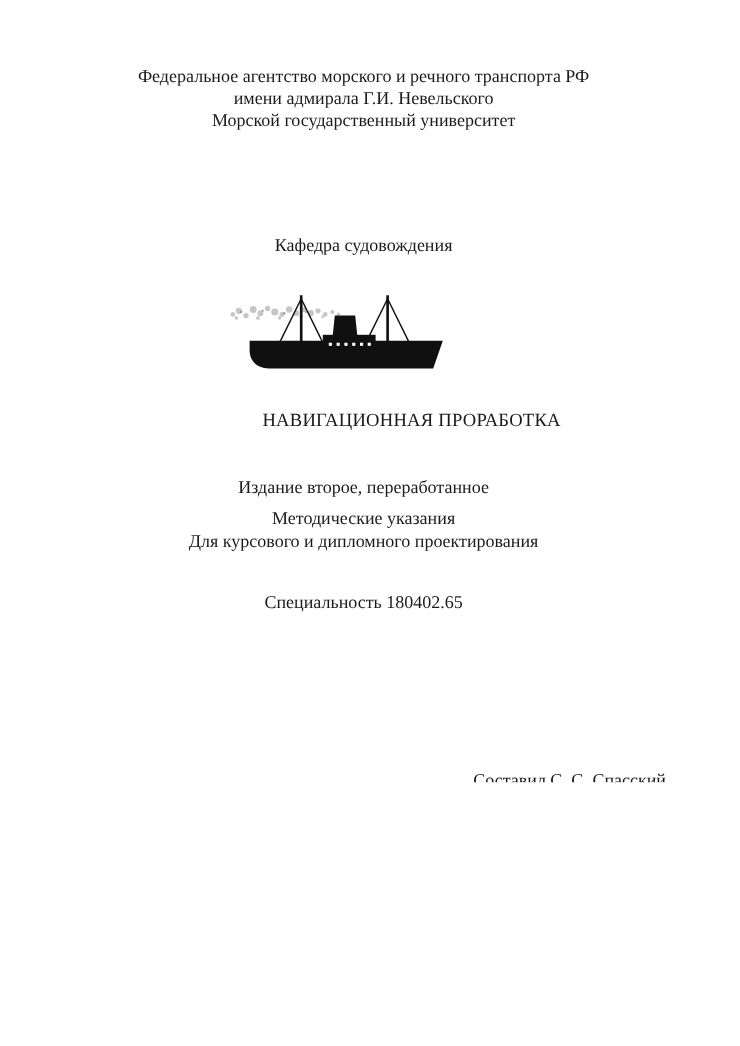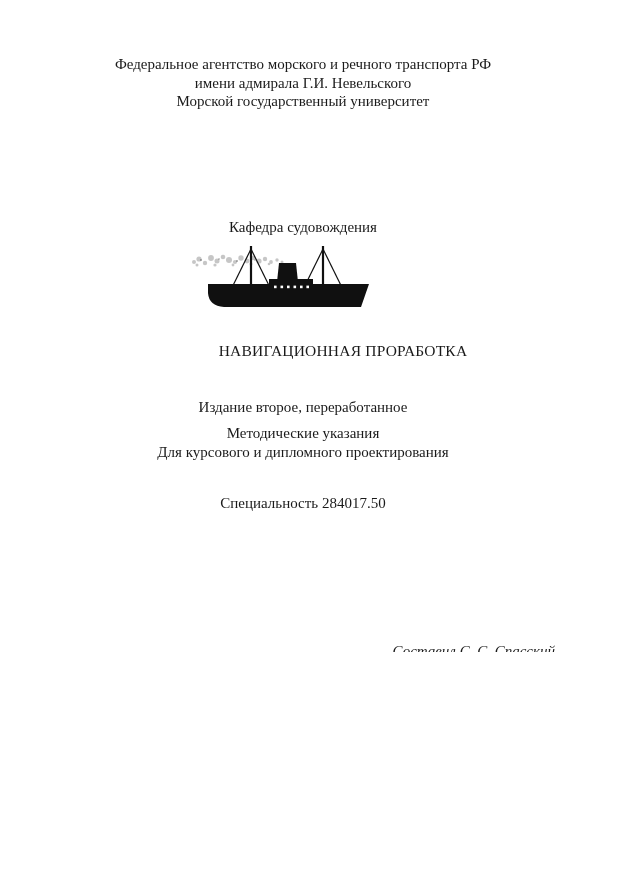--- a/index.html
+++ b/index.html
@@ -10,28 +10,28 @@
     overflow:hidden;
     font-family:"Liberation Serif", serif;
     color:#1a1a1a;
   }
   .centered{
     position:absolute;left:0;width:606px;
     text-align:center;
     font-size:15px;line-height:18.5px;
   }
   .inst-header{top:55px;}
-  .department{top:196px;margin-top:22px;}
+  .department{top:196px;}
   .doc-title{top:342px;font-size:15.5px;letter-spacing:.2px;margin-left:40px;}
   .edition{top:398px;}
   .doc-type{top:424px;}
   .specialty{top:494px;}
   .author{
     position:absolute;top:643px;right:62px;
-    font-size:15px;text-align:right;font-style:italic;
+    font-size:15px;text-align:right;
   }
   .city-year{top:760px;}
   .ship-wrap{position:absolute;left:186px;top:237px;width:212px;height:82px;}
   
   .sun-wrap{position:absolute;left:-2px;top:784px;width:94px;height:88px;}
   .wm-text{
     position:absolute;left:86px;top:794px;height:80px;
     font-family:"DejaVu Serif", serif;
     font-weight:bold;font-size:82px;line-height:76px;
     white-space:nowrap;
@@ -120,21 +120,21 @@
     <div>НАВИГАЦИОННАЯ ПРОРАБОТКА</div>
   </div>
 
   <div class="centered edition">Издание второе, переработанное</div>
 
   <div class="centered doc-type">
     <div>Методические указания</div>
     <div>Для курсового и дипломного проектирования</div>
   </div>
 
-  <div class="centered specialty">Специальность 284017.50</div>
+  <div class="centered specialty">Специальность 180402.65</div>
 
   <div class="author">Составил С. С. Спасский</div>
 
   <div class="centered city-year">
     <div>Владивосток</div>
   </div>
 
   <div class="sun-wrap">
     <svg width="94" height="88" viewBox="0 0 94 88" xmlns="http://www.w3.org/2000/svg">
       <polygon id="sun-star" points="45.0,-1.0 49.2,16.3 58.6,1.2 57.3,18.9 70.9,7.4 64.1,23.9 80.6,17.1 69.1,30.7 86.8,29.4 71.7,38.8 89.0,43.0 71.7,47.2 86.8,56.6 69.1,55.3 80.6,68.9 64.1,62.1 70.9,78.6 57.3,67.1 58.6,84.8 49.2,69.7 45.0,87.0 40.8,69.7 31.4,84.8 32.7,67.1 19.1,78.6 25.9,62.1 9.4,68.9 20.9,55.3 3.2,56.6 18.3,47.2 1.0,43.0 18.3,38.8 3.2,29.4 20.9,30.7 9.4,17.1 25.9,23.9 19.1,7.4 32.7,18.9 31.4,1.2 40.8,16.3" fill="#63a1c8"></polygon>

